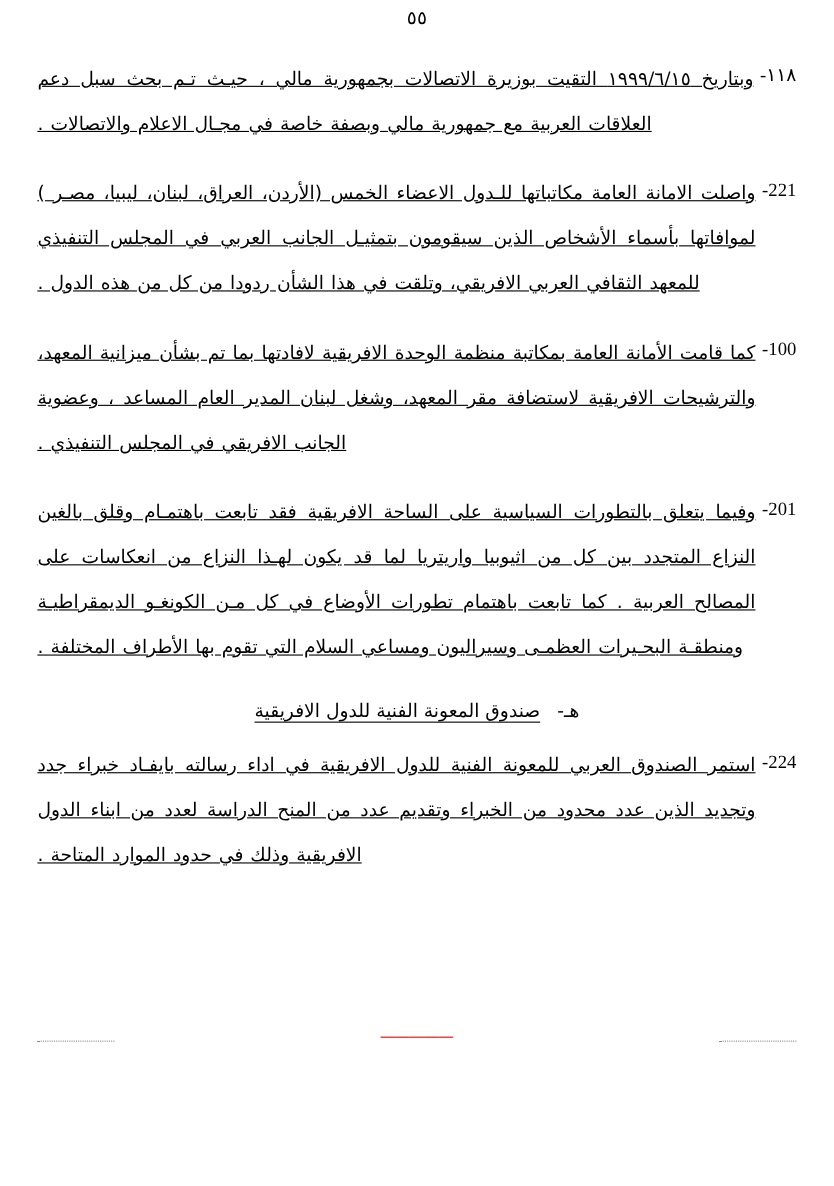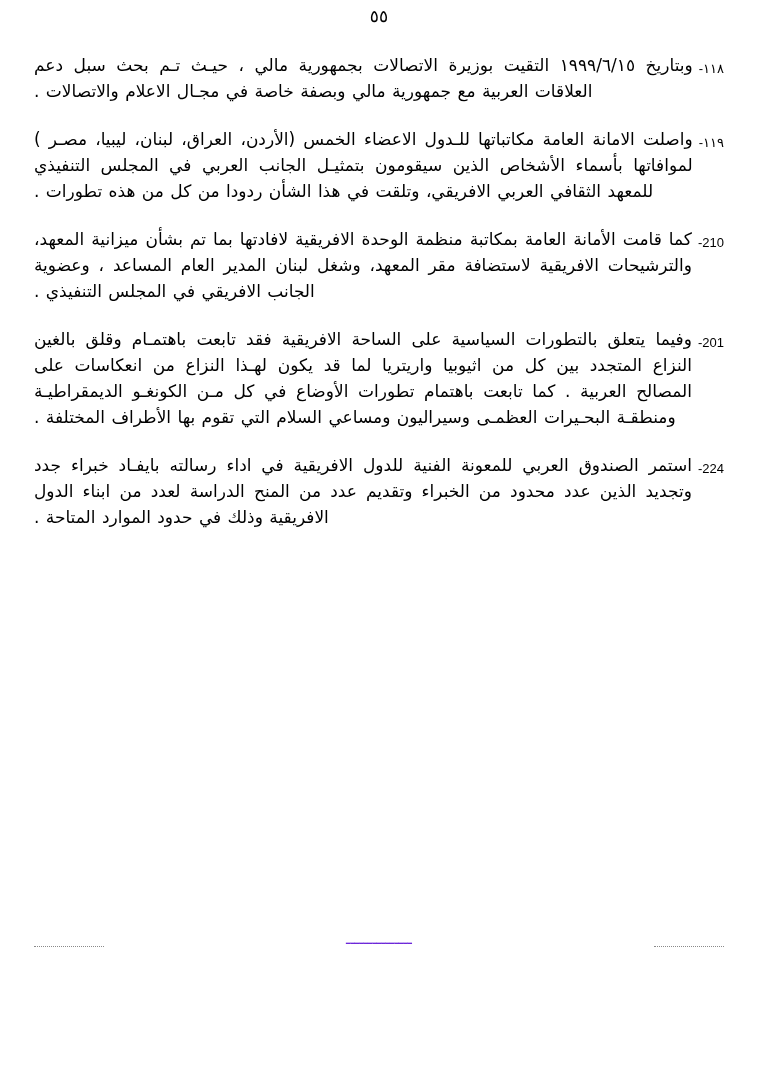--- a/index.html
+++ b/index.html
@@ -37,34 +37,35 @@
     left: 34px;
   }
   .para {
     display: flex;
     flex-direction: row;
     align-items: flex-start;
     margin-bottom: 22px;
   }
   .para-num {
     flex: 0 0 auto;
-    font-size: 13px;
+    font-size: 17px;
     line-height: 33px;
     padding-left: 6px;
     white-space: nowrap;
-    font-family: Liberation Sans, sans-serif;
+    font-family: Liberation Serif, serif;
   }
   .para-body {
     flex: 1 1 auto;
     font-size: 17px;
-    line-height: 26px;
+    line-height: 41px;
     text-align: justify;
     text-align-last: justify;
     font-family: "DejaVu Sans", sans-serif;
     word-spacing: 1px;
+    text-decoration: underline;
   }
   .para-body.last-left {
     text-align-last: left;
   }
   .section-heading {
     margin: 6px 0 14px 0;
     text-align: center;
     font-size: 17px;
     line-height: 30px;
   }
@@ -92,55 +93,59 @@
     border-top: 1px dotted #8a8a8a;
   }
   .footer-rule-right { right: 0; width: 70px; }
   .footer-rule-left { left: 0; width: 70px; }
   .footer-mark {
     position: absolute;
     top: 0;
     left: 50%;
     transform: translateX(-50%);
     font-size: 15px;
-    color: #6d28d9;
+    color: #ef4444;
     letter-spacing: 2px;
     font-family: "DejaVu Serif", serif;
     white-space: nowrap;
   }
 </style>
 </head>
 <body>
 
 <div class="page">
 
   <div class="page-number">٥٥</div>
 
   <div class="content">
 
     <div class="para">
       <div class="para-num">١١٨-</div>
       <div class="para-body last-left">وبتاريخ ١٩٩٩/٦/١٥ التقيت بوزيرة الاتصالات بجمهورية مالي ، حيـث تـم بحث سبل دعم العلاقات العربية مع جمهورية مالي وبصفة خاصة في مجـال الاعلام والاتصالات .</div>
     </div>
 
     <div class="para">
-      <div class="para-num">١١٩-</div>
-      <div class="para-body last-left">واصلت الامانة العامة مكاتباتها للـدول الاعضاء الخمس (الأردن، العراق، لبنان، ليبيا، مصـر ) لموافاتها بأسماء الأشخاص الذين سيقومون بتمثيـل الجانب العربي في المجلس التنفيذي للمعهد الثقافي العربي الافريقي، وتلقت في هذا الشأن ردودا من كل من هذه تطورات .</div>
+      <div class="para-num">221-</div>
+      <div class="para-body last-left">واصلت الامانة العامة مكاتباتها للـدول الاعضاء الخمس (الأردن، العراق، لبنان، ليبيا، مصـر ) لموافاتها بأسماء الأشخاص الذين سيقومون بتمثيـل الجانب العربي في المجلس التنفيذي للمعهد الثقافي العربي الافريقي، وتلقت في هذا الشأن ردودا من كل من هذه الدول .</div>
     </div>
 
     <div class="para">
-      <div class="para-num">210-</div>
+      <div class="para-num">100-</div>
       <div class="para-body last-left">كما قامت الأمانة العامة بمكاتبة منظمة الوحدة الافريقية لافادتها بما تم بشأن ميزانية المعهد، والترشيحات الافريقية لاستضافة مقر المعهد، وشغل لبنان المدير العام المساعد ، وعضوية الجانب الافريقي في المجلس التنفيذي .</div>
     </div>
 
     <div class="para">
       <div class="para-num">201-</div>
       <div class="para-body last-left">وفيما يتعلق بالتطورات السياسية على الساحة الافريقية فقد تابعت باهتمـام وقلق بالغين النزاع المتجدد بين كل من اثيوبيا واريتريا لما قد يكون لهـذا النزاع من انعكاسات على المصالح العربية . كما تابعت باهتمام تطورات الأوضاع في كل مـن الكونغـو الديمقراطيـة ومنطقـة البحـيرات العظمـى وسيراليون ومساعي السلام التي تقوم بها الأطراف المختلفة .</div>
     </div>
 
+    <div class="section-heading">
+      <span class="marker">هـ-</span>
+      <span class="heading-text">صندوق المعونة الفنية للدول الافريقية</span>
+    </div>
 
     <div class="para">
       <div class="para-num">224-</div>
       <div class="para-body last-left">استمر الصندوق العربي للمعونة الفنية للدول الافريقية في اداء رسالته بايفـاد خبراء جدد وتجديد الذين عدد محدود من الخبراء وتقديم عدد من المنح الدراسة لعدد من ابناء الدول الافريقية وذلك في حدود الموارد المتاحة .</div>
     </div>
 
   </div>
 
   <div class="footer">
     <div class="footer-rule-right"></div>

